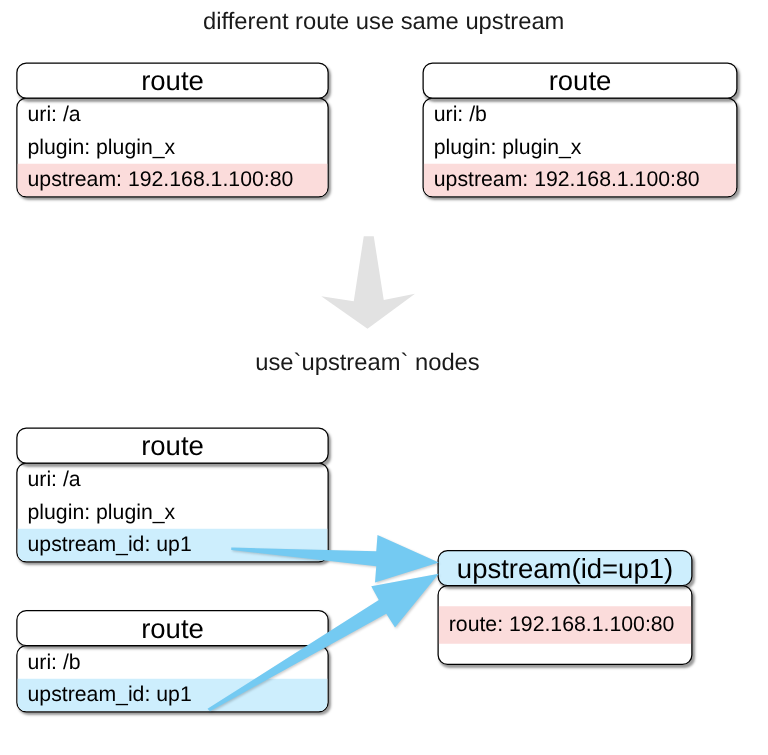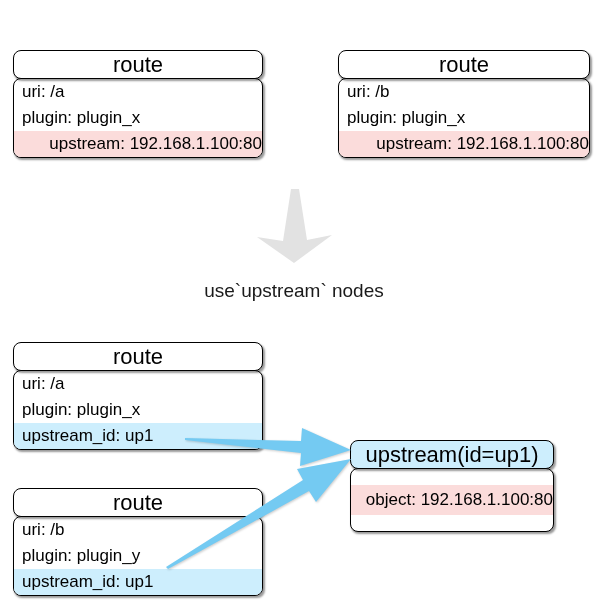--- a/index.html
+++ b/index.html
@@ -47,40 +47,41 @@
     box-shadow: 1.5px 2px 2px rgba(0,0,0,0.4);
     z-index: 1;
   }
   .row {
     height: 26px;
     line-height: 26px;
     font-size: 17px;
     padding-left: 8px;
     white-space: nowrap;
   }
-  .row.pink { background: var(--highlight-pink, #fbdcdb); text-align: right; }
+  .row.pink { background: var(--highlight-pink, #fbdcdb); }
   .row.blue { background: var(--highlight-blue, #cdeefd); }
   .upstream-body { height: 62px; }
   .upstream-body .row { height: 30px; line-height: 30px; margin-top: 16px; }
 
   .overlay {
     position: absolute;
     top: 0; left: 0;
     width: 614px; height: 604px;
     pointer-events: none;
     z-index: 5;
   }
   .arrow-gray { fill: var(--arrow-gray, #e2e2e2); }
   .arrow-blue { fill: var(--arrow-blue, #74caf2); filter: drop-shadow(1px 1px 1px rgba(0,0,0,0.2)); }
 </style>
 </head>
 <body>
 
 <div class="canvas">
 
+  <div class="caption title-caption">different route use same upstream</div>
 
   <div class="box" style="left:13px; top:50px; width:250px;">
     <div class="box-header">route</div>
     <div class="box-body">
       <div class="row">uri: /a</div>
       <div class="row">plugin: plugin_x</div>
       <div class="row pink">upstream: 192.168.1.100:80</div>
     </div>
   </div>
 
@@ -101,29 +102,28 @@
       <div class="row">uri: /a</div>
       <div class="row">plugin: plugin_x</div>
       <div class="row blue">upstream_id: up1</div>
     </div>
   </div>
 
   <div class="box" style="left:13px; top:488px; width:250px;">
     <div class="box-header">route</div>
     <div class="box-body">
       <div class="row">uri: /b</div>
-      <div class="row">plugin: plugin_y</div>
       <div class="row blue">upstream_id: up1</div>
     </div>
   </div>
 
   <div class="box" style="left:350px; top:440px; width:204px;">
     <div class="box-header blue-bg">upstream(id=up1)</div>
     <div class="box-body upstream-body">
-      <div class="row pink">object: 192.168.1.100:80</div>
+      <div class="row pink">route: 192.168.1.100:80</div>
     </div>
   </div>
 
   <svg class="overlay" viewBox="0 0 614 604">
     <polygon class="arrow-gray" points="291,189 299,189 307,240 332,235 294,263 257,237 283,241"></polygon>
     <polygon class="arrow-blue" points="185,438 301,441 302,428 351,450 300,466 301,453 185,440"></polygon>
     <polygon class="arrow-blue" points="166,567 303,480 297,469 351,459 316,502 309,491 168,569"></polygon>
   </svg>
 
 </div>

